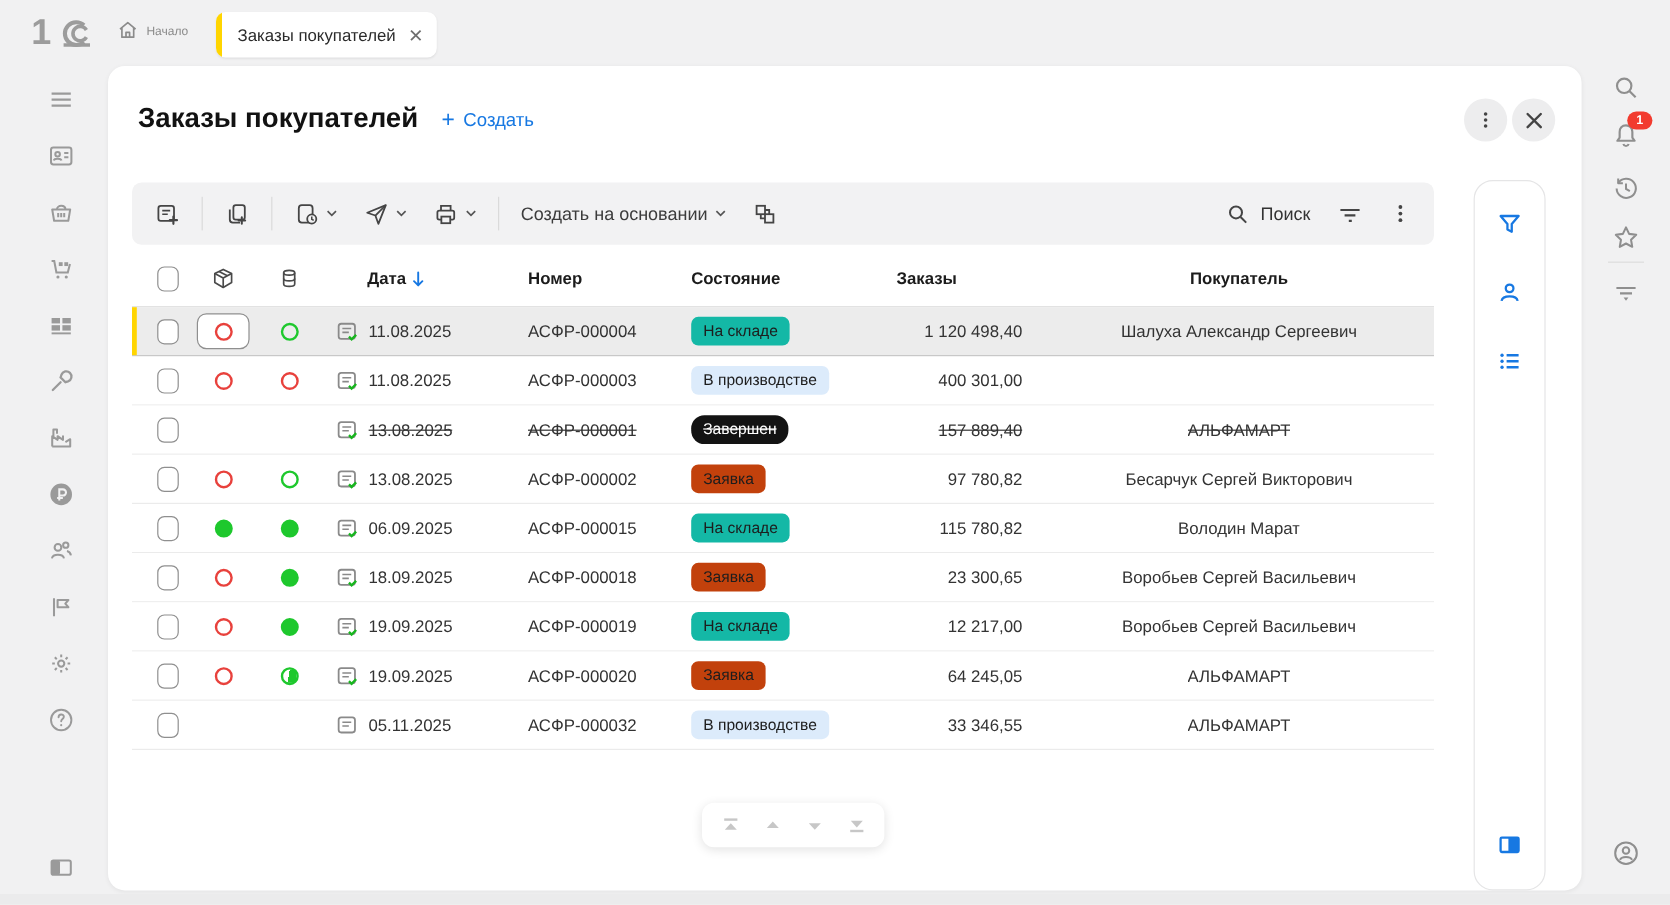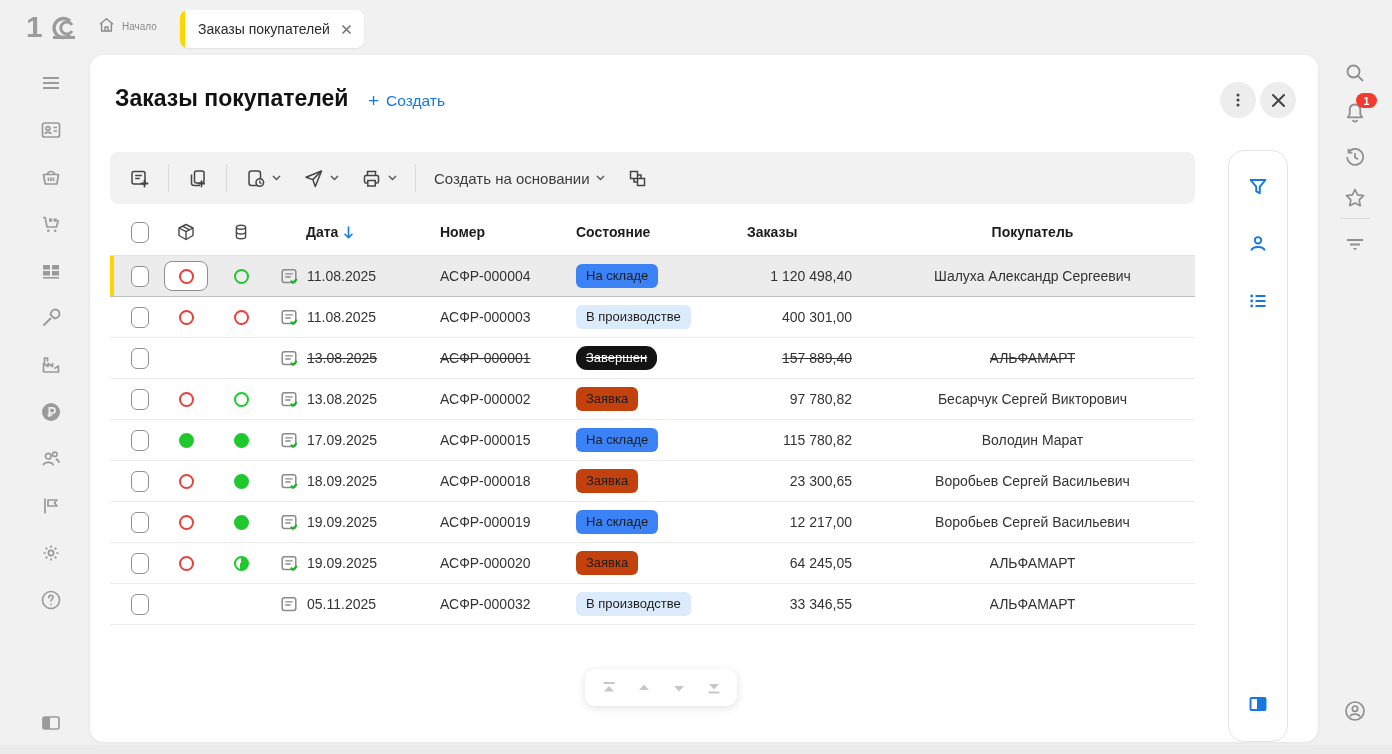--- a/index.html
+++ b/index.html
@@ -62,21 +62,21 @@
   .checkbox{width:18px;height:21px;border:1.5px solid #8f8f8f;border-radius:6px;background:#fff;box-sizing:border-box;}
   .circle{width:15px;height:15px;border-radius:50%;box-sizing:border-box;flex:0 0 auto;}
   .st-red-outline{border:2px solid #e8413c;}
   .st-green-outline{border:2px solid #1ec82d;}
   .st-green-filled{border:2px solid #1ec82d;background:#1ec82d;}
   .st-green-half{border:2px solid #1ec82d;background:linear-gradient(100deg,#fff 42%,#1ec82d 42%);}
   .st-none{visibility:hidden;}
   .cellfocus{display:flex;align-items:center;justify-content:center;width:44px;height:30px;border-radius:8px;box-sizing:border-box;}
   .trow.focused .cellfocus{border:1px solid #8f8f8f;background:#fff;}
   .badge{display:inline-block;margin-left:8px;padding:4px 10px 5px;border-radius:6px;font-size:13px;color:#1d1d1d;white-space:nowrap;}
-  .badge-green{background:#3b82f6;}
+  .badge-green{background:#14b8a6;}
   .badge-blue{background:#dcebfb;}
   .badge-gray{background:#c2410c;}
   .badge-black{background:#131313;color:#fff;border-radius:11px;}
   .txt{white-space:nowrap;overflow:hidden;text-overflow:ellipsis;}
   .trow.deleted .txt,.trow.deleted .badge{text-decoration:line-through;}
   .docsvg{flex:0 0 auto;}
   .docsvg.unposted .doc-check{display:none;}
 
   
   .scroll-nav{position:absolute;left:495px;top:614px;width:152px;height:37px;background:#fff;border-radius:10px;box-shadow:0 2px 9px rgba(0,0,0,.12);display:flex;align-items:center;justify-content:space-around;padding:0 6px;box-sizing:border-box;}
@@ -336,20 +336,41 @@
           </svg>
       </button>
       <button class="tb-btn">
         <svg width="21" height="21" viewBox="0 0 21 21" fill="none" stroke="#454545" stroke-width="1.5">
             <rect x="3.5" y="3.5" width="7" height="7"></rect>
             <rect x="10.5" y="10.5" width="7" height="7"></rect>
             <path d="M7 10.5v3.5h3.5M14 10.5V7h-3.5"></path>
           </svg>
       </button>
 
+      <div class="tb-right">
+        <button class="tb-btn search-btn">
+          <svg width="19" height="19" viewBox="0 0 19 19" fill="none" stroke="#454545" stroke-width="1.7">
+              <circle cx="8" cy="8" r="5"></circle>
+              <path d="M11.8 11.8 16.5 16.5"></path>
+            </svg>
+          <span>Поиск</span>
+        </button>
+        <button class="tb-btn">
+          <svg width="22" height="20" viewBox="0 0 22 20">
+              <path d="M3 7h16M6.5 11.5h9M10 16h2.5" stroke="#454545" stroke-width="1.8" fill="none"></path>
+            </svg>
+        </button>
+        <button class="tb-btn">
+          <svg width="18" height="20" viewBox="0 0 18 20" fill="#454545">
+              <circle cx="9" cy="4.5" r="1.6"></circle>
+              <circle cx="9" cy="10" r="1.6"></circle>
+              <circle cx="9" cy="15.5" r="1.6"></circle>
+            </svg>
+        </button>
+      </div>
     </div>
 
     <div class="table">
       <div class="thead">
         <div class="cell c-check">
             <span class="checkbox"></span>
           </div>
         <div class="cell c-ship">
           <svg width="20" height="20" viewBox="0 0 20 20" fill="none" stroke="#4a4a4a" stroke-width="1.4" stroke-linejoin="round">
               <path d="M10 2.5 17 6v7.5L10 17.5 3 13.5V6z"></path>
@@ -532,21 +553,21 @@
     </div>
     <div class="cell c-pay">
               <span class="circle st-green-filled"></span>
             </div>
     <div class="cell c-date">
       <svg class="docsvg posted" width="19" height="19" viewBox="0 0 19 19">
         <rect x="2.2" y="2.8" width="13.6" height="12.6" rx="2.2" fill="none" stroke="#8a8a8a" stroke-width="1.5"></rect>
         <path d="M5.3 6.8h7.4M5.3 10h5.4" stroke="#8a8a8a" stroke-width="1.3" fill="none"></path>
         <path class="doc-check" d="M10.8 13.6l2.2 2.2 3.8-3.8" stroke="#17b61e" stroke-width="2" fill="none"></path>
       </svg>
-      <span class="txt">17.09.2025</span>
+      <span class="txt">06.09.2025</span>
     </div>
     <div class="cell c-num">
               <span class="txt">АСФР-000015</span>
             </div>
     <div class="cell c-state">
               <span class="badge badge-green">На складе</span>
             </div>
     <div class="cell c-sum">
               <span class="txt">115 780,82</span>
             </div>

